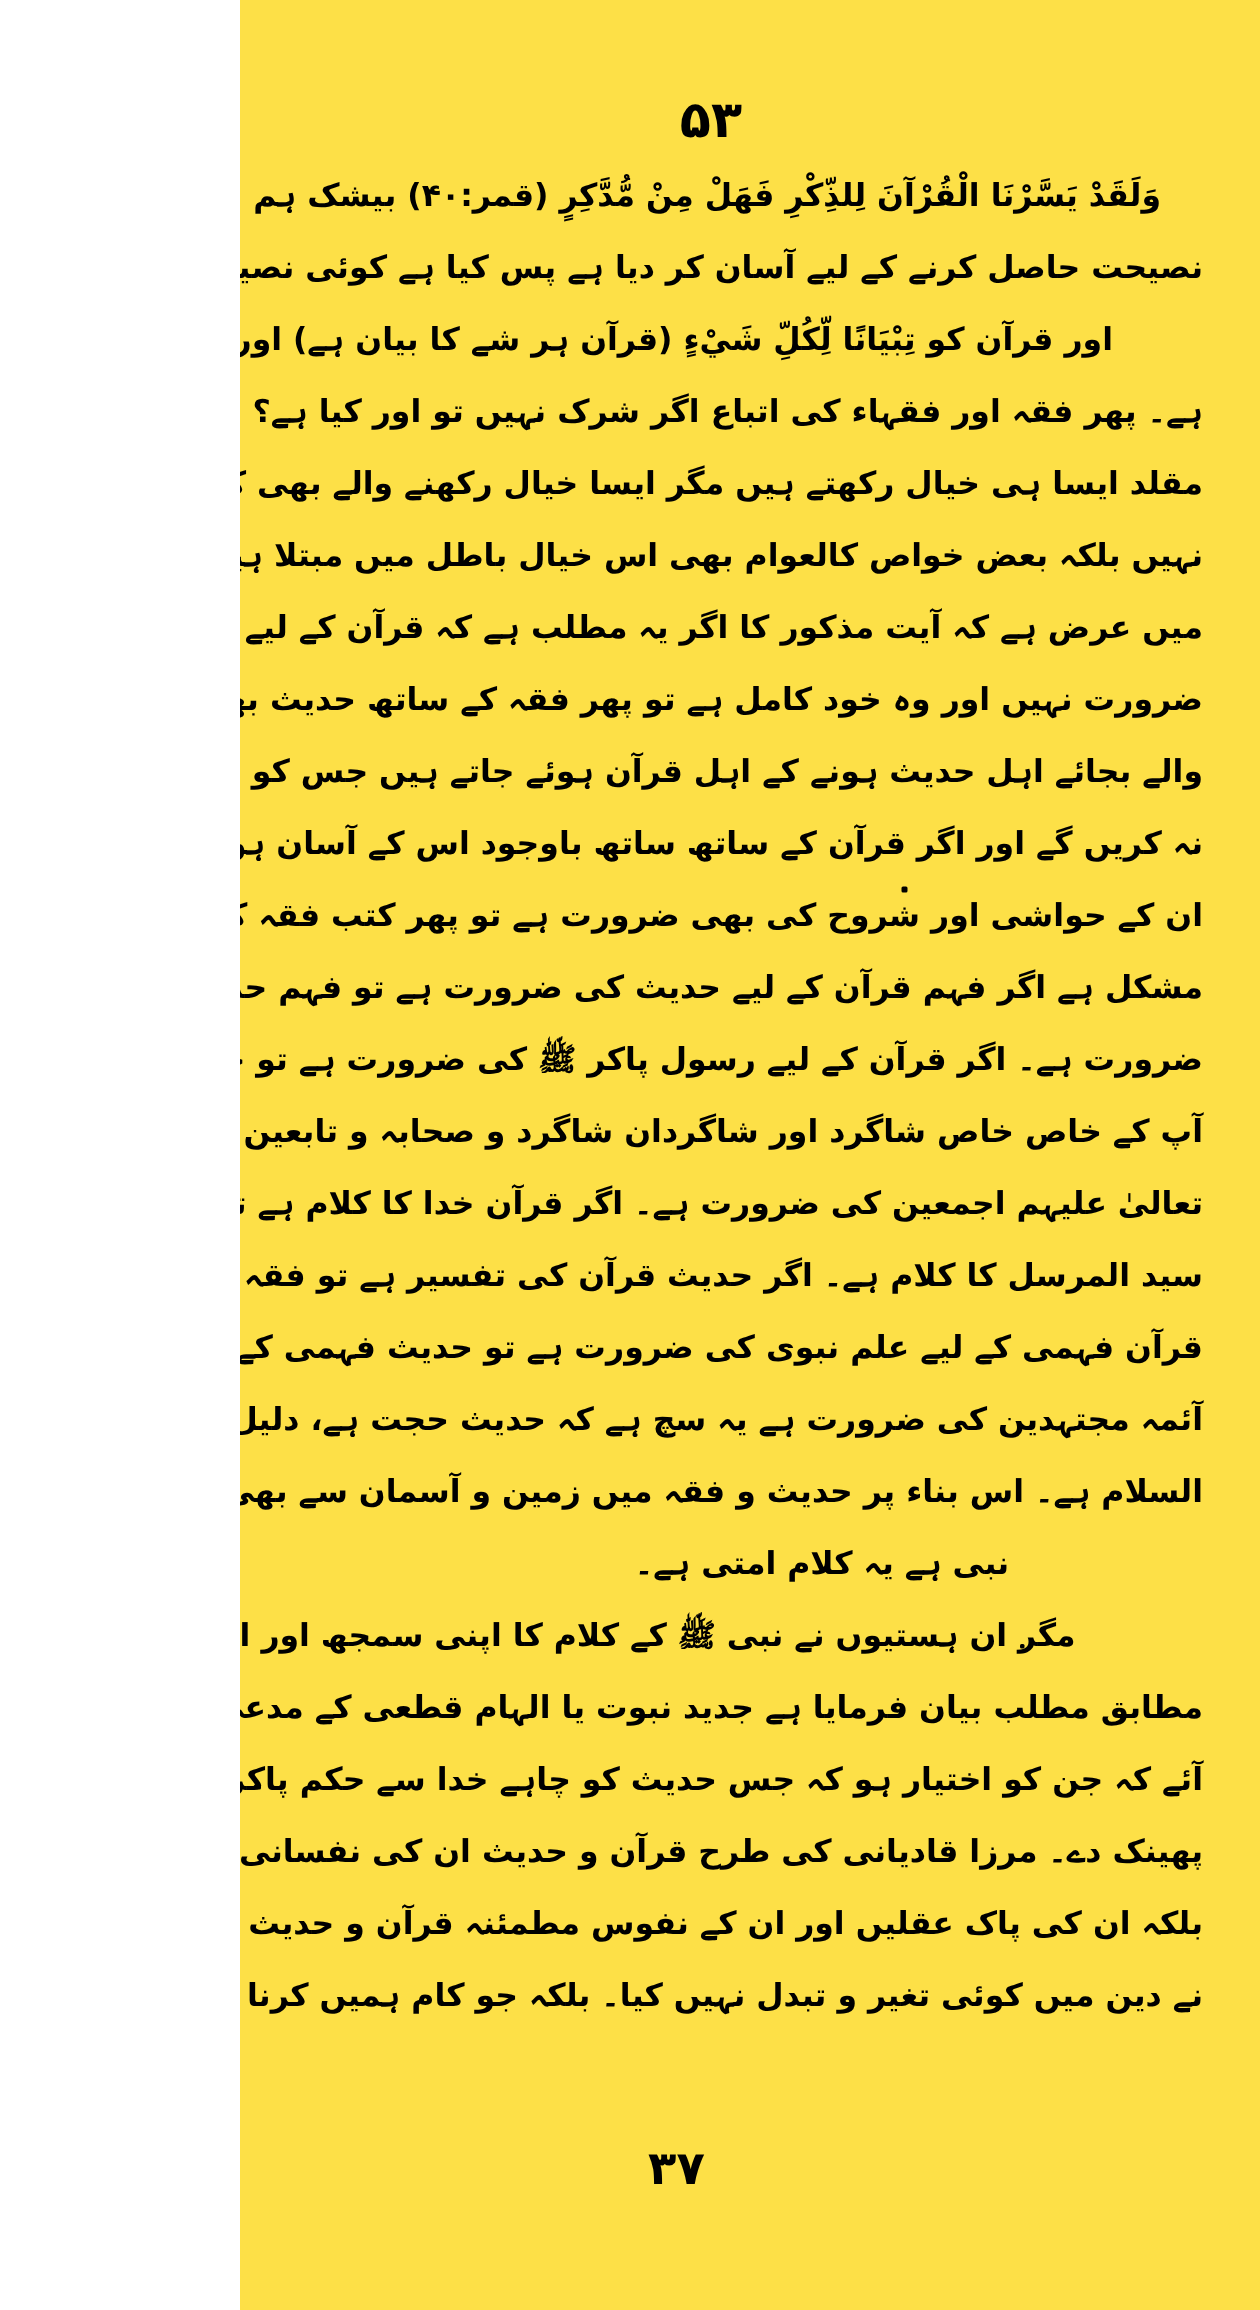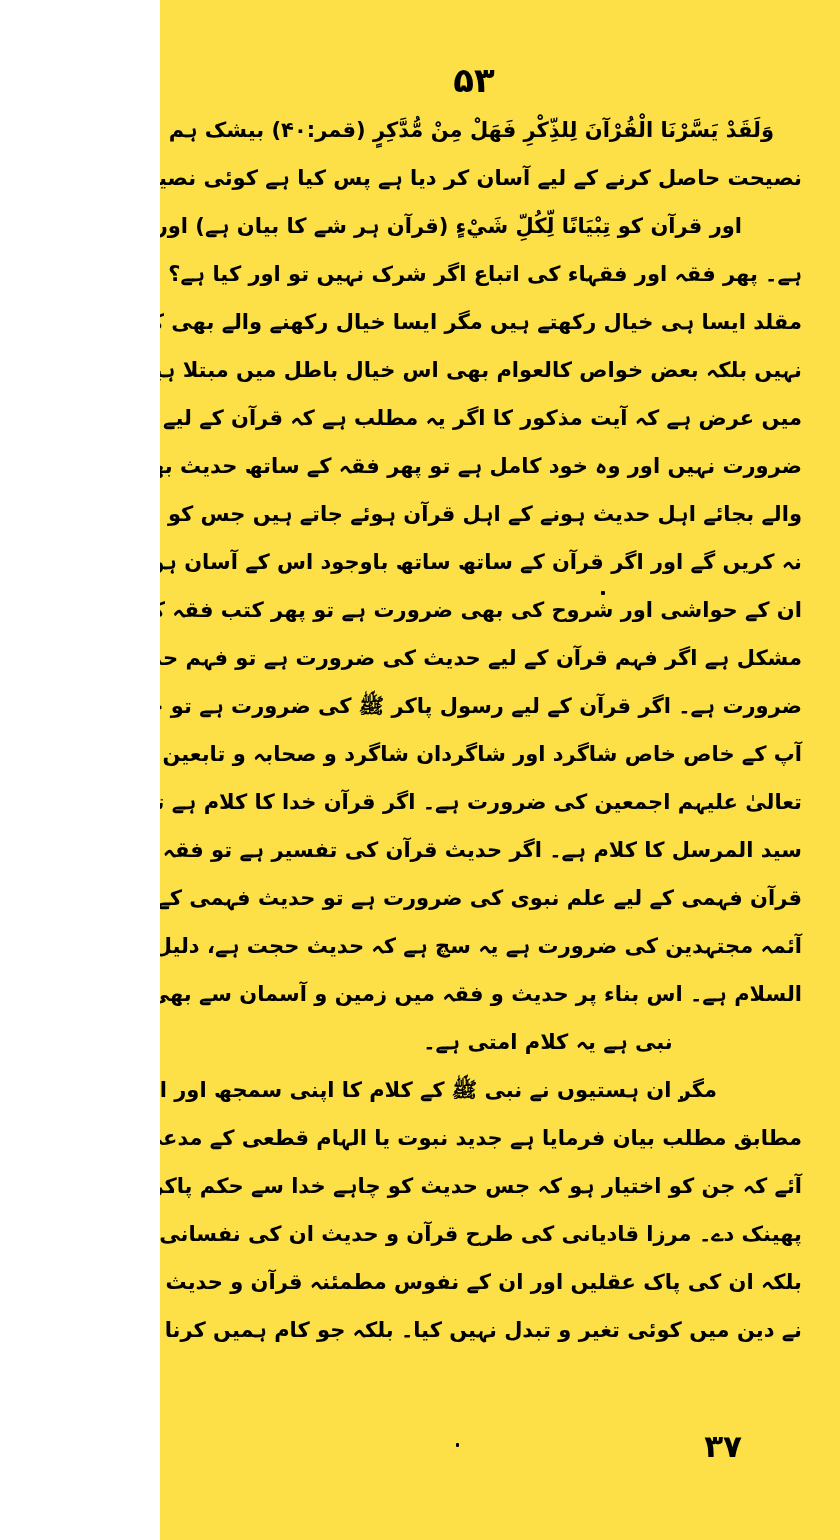--- a/index.html
+++ b/index.html
@@ -25,20 +25,21 @@
     right: 52px; 
     text-align: center;
     font-size: 34px;
     letter-spacing: 2px;
   }
   .page-number-bottom {
     position: absolute;
     top: 1428px;
     left: 0;
     right: 98px;
+    text-align: center;
     font-size: 31px;
     letter-spacing: 2px;
   }
   .text-block {
     position: absolute;
     top: 106px;
     right: 38px;
     left: 30px;
     direction: rtl;
   }

